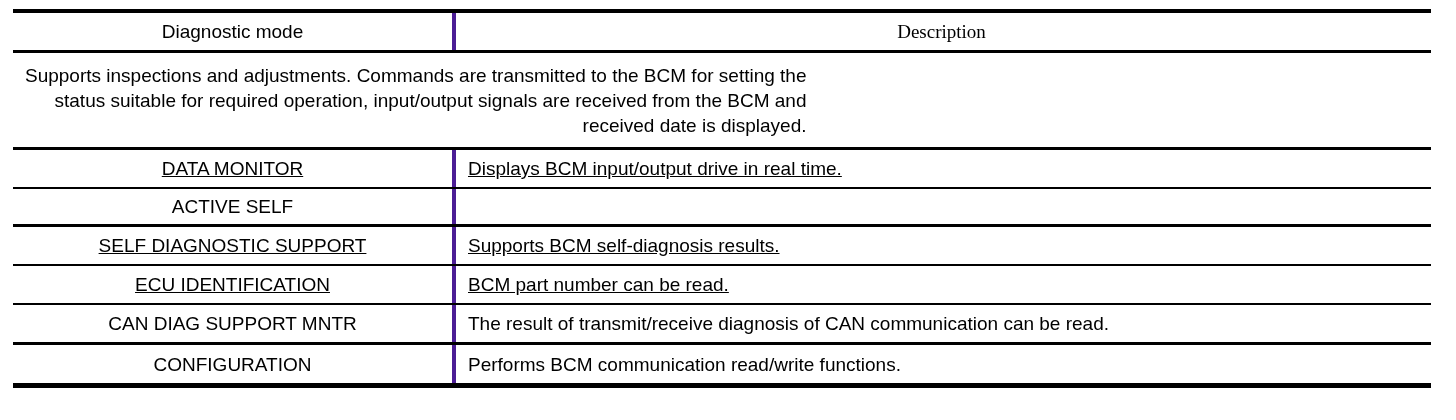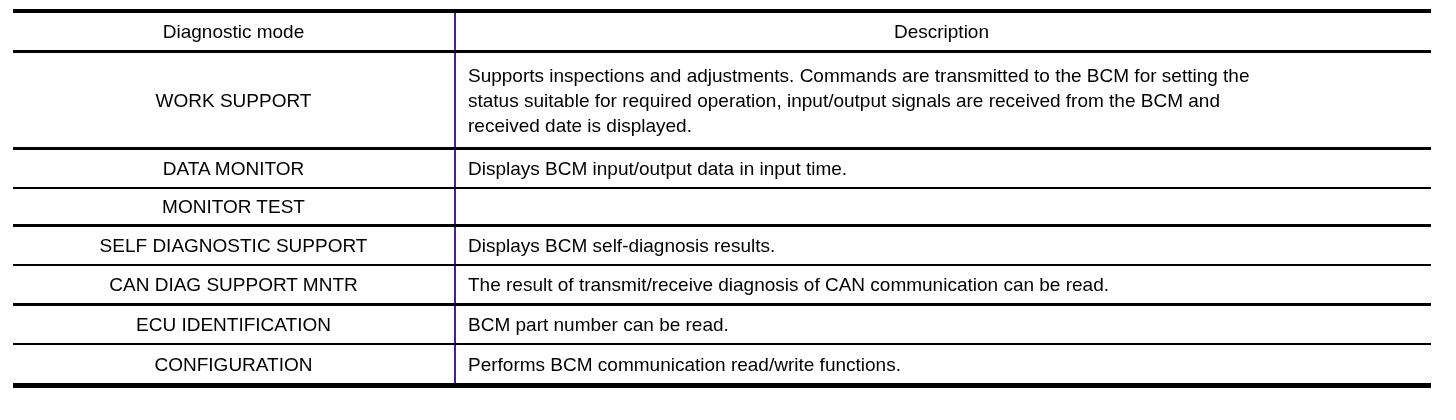--- a/index.html
+++ b/index.html
@@ -18,89 +18,89 @@
     width: 1418px;
     border-top: 4px solid #000;
     border-bottom: 5px solid #000;
   }
   .row {
     display: flex;
     align-items: stretch;
     border-bottom: 3px solid #000;
     min-height: 38px;
   }
-  .row.sep-thin { border-bottom-width: 2px; }
+  .row.sep-thin { border-bottom-width: 2px; text-decoration: underline; }
   .row.last { border-bottom: none; }
   .row.header-row { min-height: 39px; }
   .row.tall { min-height: 97px; }
   .cell {
     font-size: 19px;
     line-height: 25px;
     display: flex;
     align-items: center;
   }
   .cell.mode {
     width: 443px;
     flex: 0 0 443px;
     justify-content: center;
     text-align: center;
-    border-right: 2px solid #4c1d95;
+    border-right: 4px solid #4c1d95;
     padding: 5px 8px;
   }
   .cell.desc {
     flex: 1 1 auto;
     justify-content: flex-start;
-    text-align: left;
+    text-align: right;
     padding: 6px 16px 6px 12px;
     white-space: pre-line;
   }
   .cell.desc.center {
     justify-content: center;
     text-align: center;
+    font-family: Liberation Serif, serif;
   }
 </style>
 </head>
 <body>
 
 <div class="diag-table">
 
   <div class="row header-row">
     <div class="cell mode">Diagnostic mode</div>
     <div class="cell desc center">Description</div>
   </div>
 
   <div class="row tall">
-    <div class="cell mode">WORK SUPPORT</div>
     <div class="cell desc">Supports inspections and adjustments. Commands are transmitted to the BCM for setting the
 status suitable for required operation, input/output signals are received from the BCM and
 received date is displayed.</div>
   </div>
 
   <div class="row sep-thin">
     <div class="cell mode">DATA MONITOR</div>
-    <div class="cell desc">Displays BCM input/output data in input time.</div>
+    <div class="cell desc">Displays BCM input/output drive in real time.</div>
   </div>
 
   <div class="row">
-    <div class="cell mode">MONITOR TEST</div>
+    <div class="cell mode">ACTIVE SELF</div>
   </div>
 
   <div class="row sep-thin">
     <div class="cell mode">SELF DIAGNOSTIC SUPPORT</div>
-    <div class="cell desc">Displays BCM self-diagnosis results.</div>
+    <div class="cell desc">Supports BCM self-diagnosis results.</div>
+  </div>
+
+  <div class="row sep-thin">
+    <div class="cell mode">ECU IDENTIFICATION</div>
+    <div class="cell desc">BCM part number can be read.</div>
   </div>
 
   <div class="row">
     <div class="cell mode">CAN DIAG SUPPORT MNTR</div>
     <div class="cell desc">The result of transmit/receive diagnosis of CAN communication can be read.</div>
-  </div>
-
-  <div class="row sep-thin">
-    <div class="cell mode">ECU IDENTIFICATION</div>
-    <div class="cell desc">BCM part number can be read.</div>
   </div>
 
   <div class="row last">
     <div class="cell mode">CONFIGURATION</div>
     <div class="cell desc">Performs BCM communication read/write functions.</div>
   </div>
 
 </div>
 
 </body></html>

